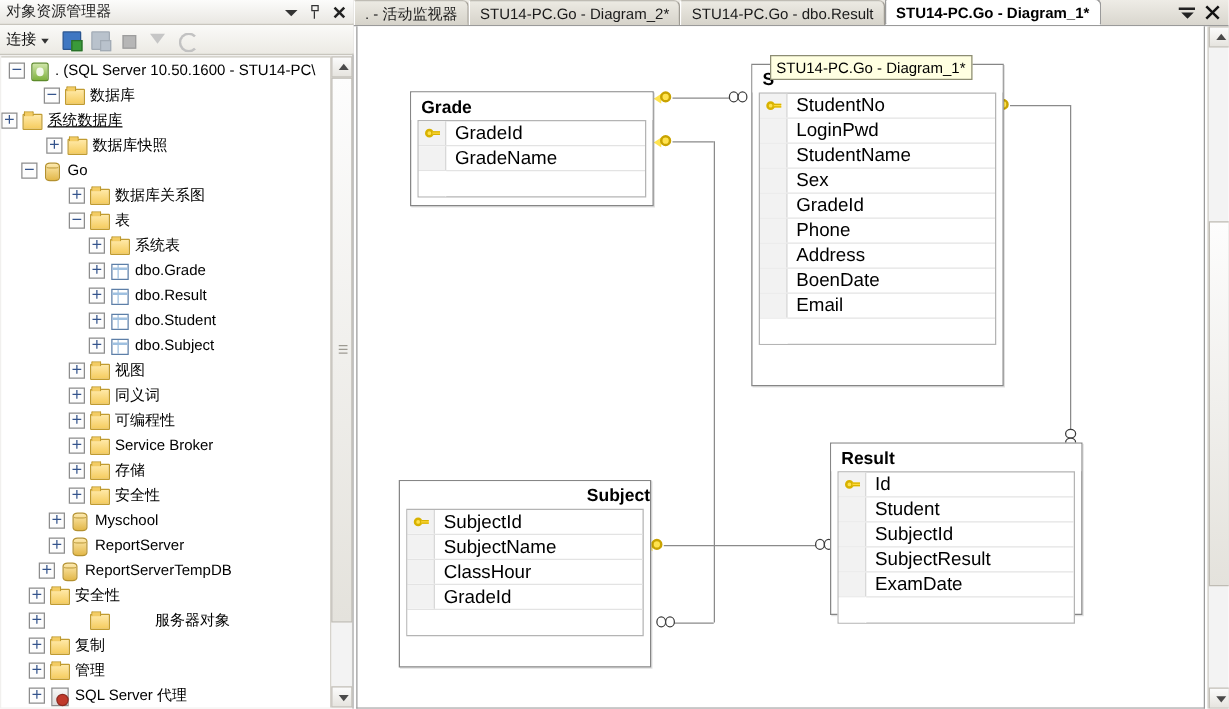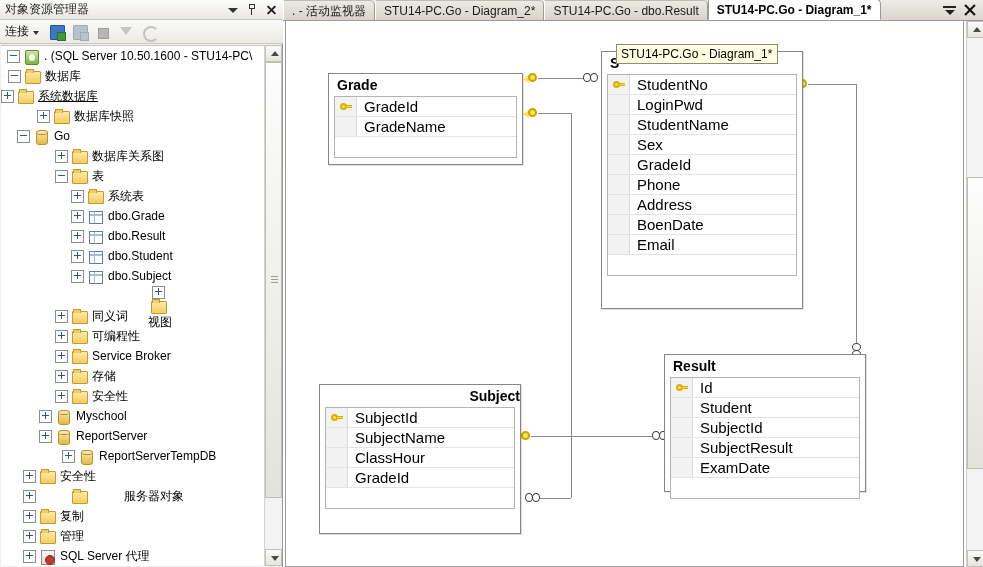--- a/index.html
+++ b/index.html
@@ -234,21 +234,21 @@
     </div>
 
     <div id="tree">
         <div class="node" style="padding-left: 6px;">
           <span class="exp minus"></span>
           <span class="gico">
             <span class="srvc"></span>
           </span>
           <span class="lbl">. (SQL Server 10.50.1600 - STU14-PC\</span>
         </div>
-        <div class="node" style="padding-left: 7px;">
+        <div class="node" style="padding-left: 34px;">
           <span class="exp minus"></span>
           <span class="gico">
             <span class="fold"></span>
           </span>
           <span class="lbl">数据库</span>
         </div>
         <div class="node" style=" text-decoration: underline;">
           <span class="exp plus"></span>
           <span class="gico">
             <span class="fold"></span>
@@ -311,21 +311,21 @@
           </span>
           <span class="lbl">dbo.Student</span>
         </div>
         <div class="node" style="padding-left: 70px;">
           <span class="exp plus"></span>
           <span class="gico">
             <span class="tbl"></span>
           </span>
           <span class="lbl">dbo.Subject</span>
         </div>
-        <div class="node" style="padding-left: 54px; flex-direction: column;">
+        <div class="node" style="padding-left: 54px;">
           <span class="exp plus"></span>
           <span class="gico">
             <span class="fold"></span>
           </span>
           <span class="lbl">视图</span>
         </div>
         <div class="node" style="padding-left: 54px;">
           <span class="exp plus"></span>
           <span class="gico">
             <span class="fold"></span>
@@ -367,21 +367,21 @@
           </span>
           <span class="lbl">Myschool</span>
         </div>
         <div class="node" style="padding-left: 38px;">
           <span class="exp plus"></span>
           <span class="gico">
             <span class="db"></span>
           </span>
           <span class="lbl">ReportServer</span>
         </div>
-        <div class="node" style="padding-left: 61px;">
+        <div class="node" style="padding-left: 30px;">
           <span class="exp plus"></span>
           <span class="gico">
             <span class="db"></span>
           </span>
           <span class="lbl">ReportServerTempDB</span>
         </div>
         <div class="node" style="padding-left: 22px;">
           <span class="exp plus"></span>
           <span class="gico">
             <span class="fold"></span>

